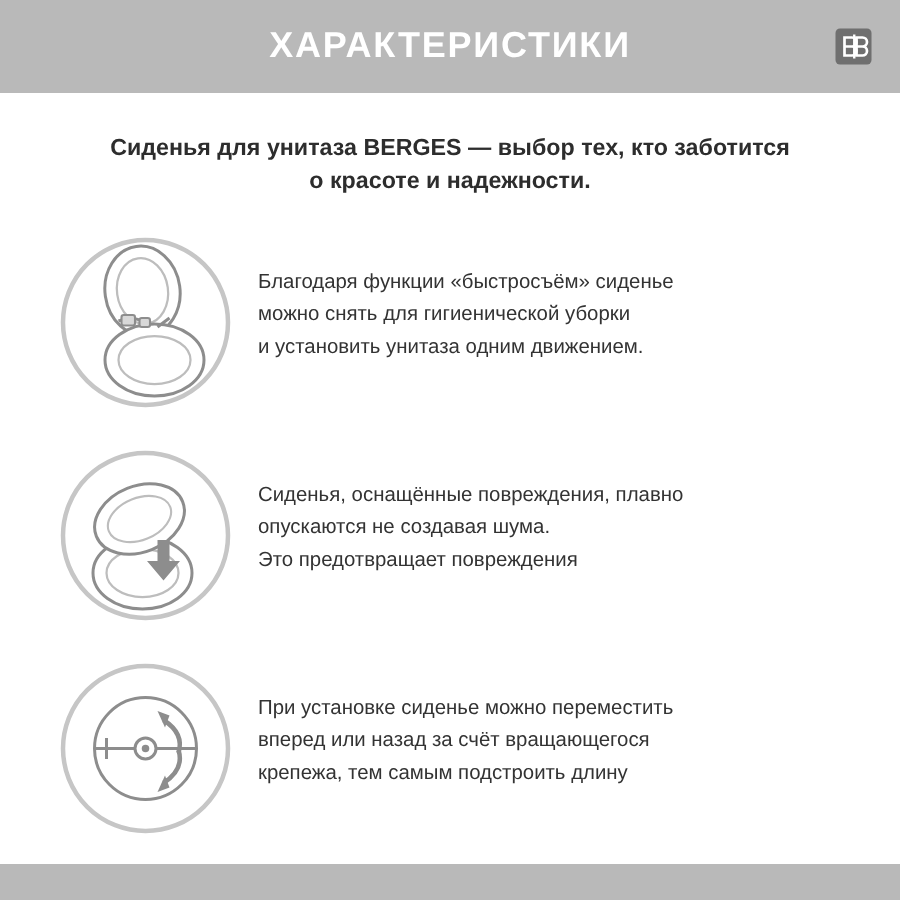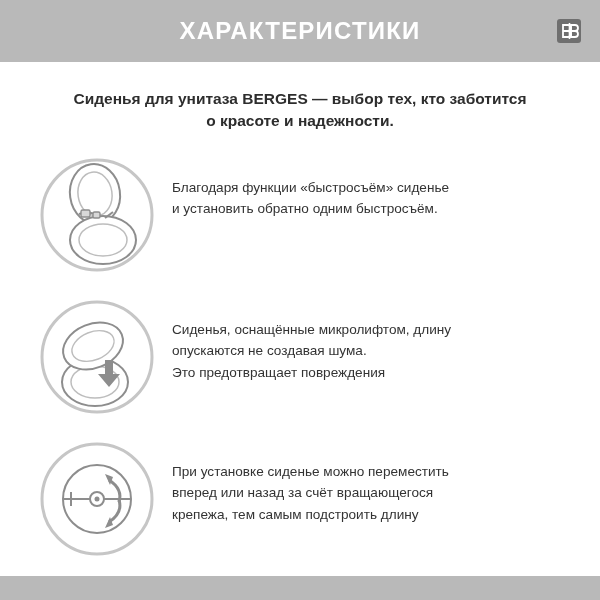--- a/index.html
+++ b/index.html
@@ -127,40 +127,41 @@
           <ellipse cx="68" cy="88" rx="24" ry="16" fill="none" stroke="#bdbdbd" stroke-width="1.5"></ellipse>
 
           <path d="M44 62 q10 -4 20 2" fill="none" stroke="#8d8d8d" stroke-width="2"></path>
           <rect x="46" y="58" width="9" height="7" rx="1.5" fill="#d8d8d8" stroke="#8d8d8d" stroke-width="1.4"></rect>
           <rect x="58" y="60" width="7" height="6" rx="1.5" fill="#d8d8d8" stroke="#8d8d8d" stroke-width="1.4"></rect>
           <path d="M70 66 l8 -6" stroke="#8d8d8d" stroke-width="2" fill="none"></path>
         </svg>
       </div>
       <div class="feature-text">
         <p>Благодаря функции «быстросъём» сиденье</p>
-        <p>и установить обратно одним быстросъём.</p>
+        <p>можно снять для гигиенической уборки</p>
+        <p>и установить унитаза одним движением.</p>
       </div>
     </div>
 
     <div class="feature">
       <div class="feature-icon">
         <svg width="124" height="126" viewBox="0 0 124 126" aria-hidden="true">
           <circle cx="62" cy="63" r="55" fill="none" stroke="#c6c6c6" stroke-width="3"></circle>
 
           <ellipse cx="60" cy="88" rx="33" ry="24" fill="#ffffff" stroke="#8d8d8d" stroke-width="2"></ellipse>
           <ellipse cx="60" cy="88" rx="24" ry="16" fill="none" stroke="#bdbdbd" stroke-width="1.5"></ellipse>
 
           <ellipse cx="58" cy="52" rx="31" ry="22" fill="#ffffff" stroke="#8d8d8d" stroke-width="2" transform="rotate(-22 58 52)"></ellipse>
           <ellipse cx="58" cy="52" rx="22" ry="14" fill="none" stroke="#bdbdbd" stroke-width="1.4" transform="rotate(-22 58 52)"></ellipse>
 
           <path d="M78 66 l0 14 l7 0 l-11 13 l-11 -13 l7 0 l0 -14 z" fill="#8d8d8d"></path>
         </svg>
       </div>
       <div class="feature-text">
-        <p>Сиденья, оснащённые микролифтом, длину</p>
+        <p>Сиденья, оснащённые повреждения, плавно</p>
         <p>опускаются не создавая шума.</p>
         <p>Это предотвращает повреждения</p>
       </div>
     </div>
 
     <div class="feature">
       <div class="feature-icon">
         <svg width="124" height="126" viewBox="0 0 124 126" aria-hidden="true">
           <circle cx="62" cy="63" r="55" fill="none" stroke="#c6c6c6" stroke-width="3"></circle>
 

